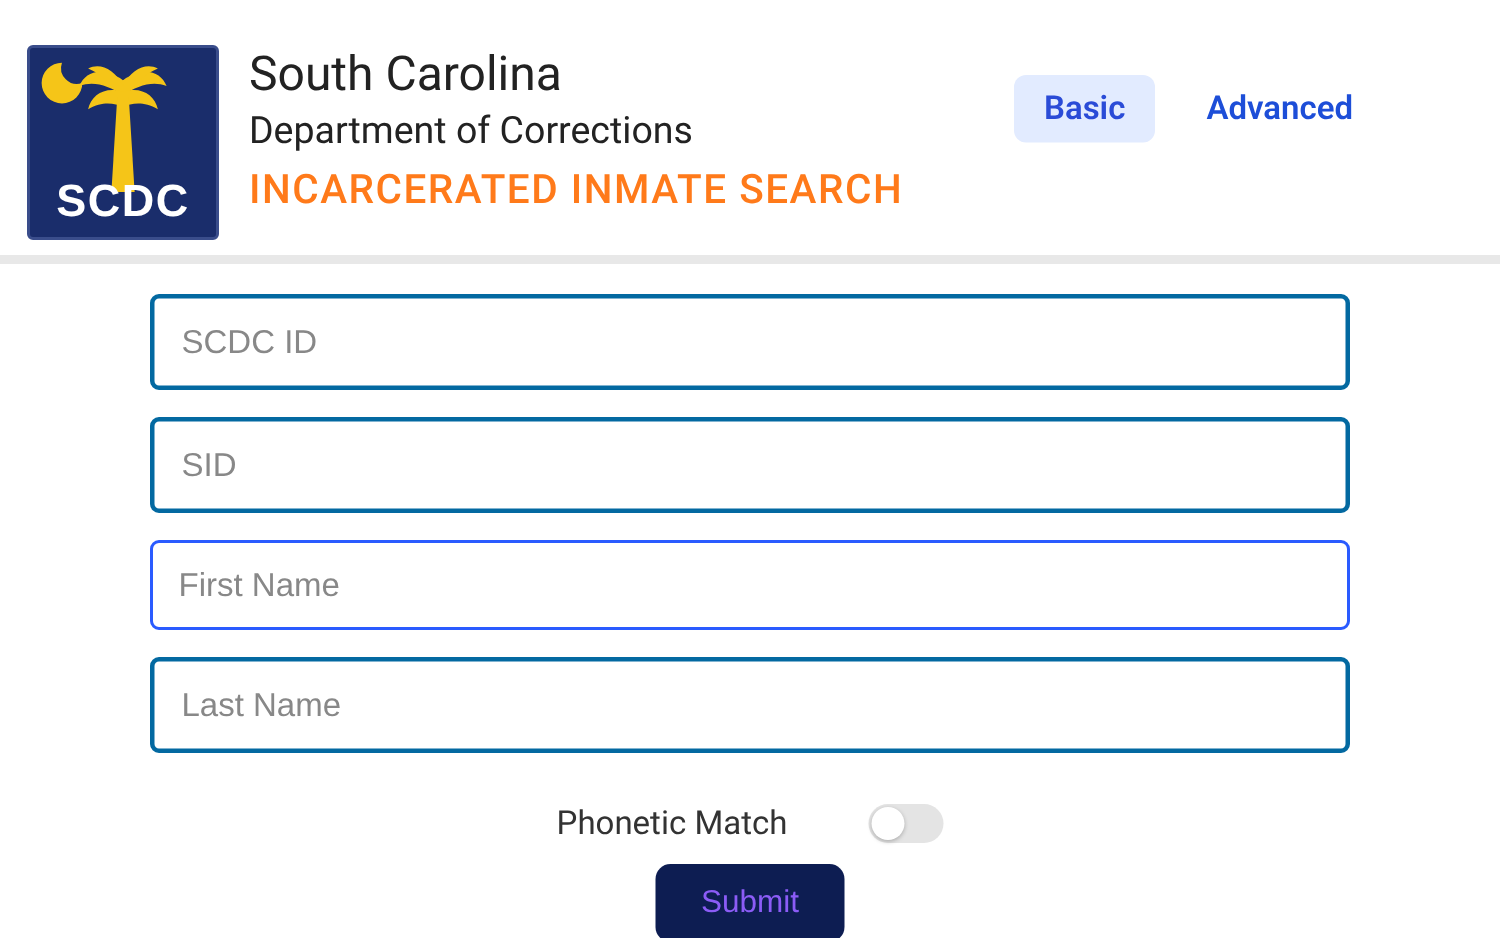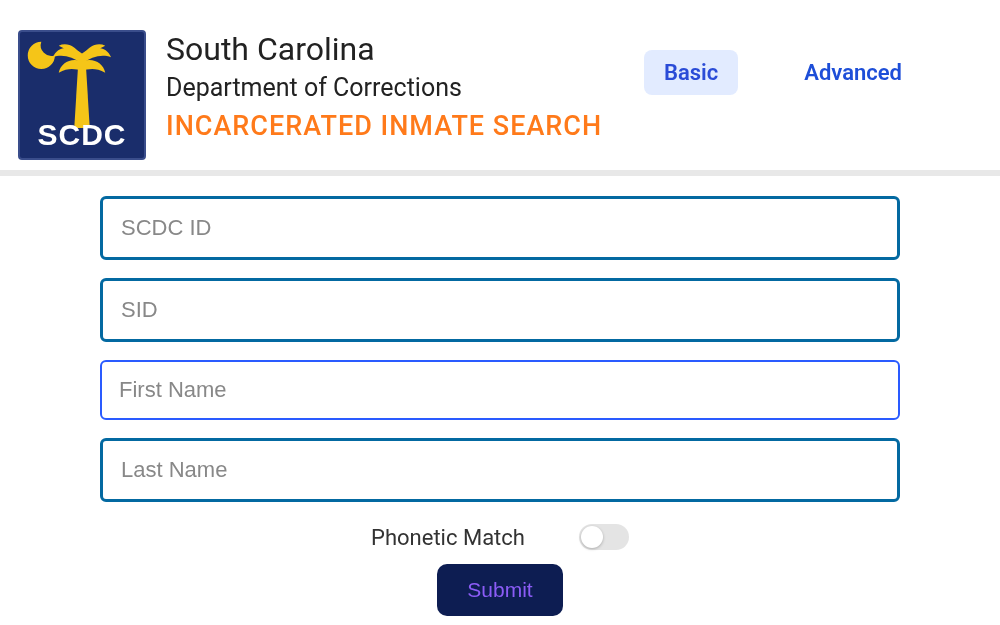--- a/index.html
+++ b/index.html
@@ -53,21 +53,21 @@
     }
     .title-tag {
       font-size: 27px;
       font-weight: 500;
       color: #ff7a1a;
       letter-spacing: 1px;
       margin-top: 8px;
     }
     .tabs {
       display: flex;
-      gap: 46px;
+      gap: 14px;
       align-items: flex-end;
       padding-top: 20px;
       padding-right: 60px;
     }
     .tab {
       font-size: 22px;
       font-weight: 600;
       padding: 10px 20px;
       border-radius: 8px;
       cursor: pointer;
@@ -93,21 +93,21 @@
     .input-field::placeholder { color: #888; }
     .input-field.focused {
       border: 2px solid #2a5bff;
       padding: 15px 17px;
     }
     .phonetic-row {
       display: flex;
       align-items: center;
       justify-content: center;
       gap: 54px;
-      margin-top: 4px;
+      margin-top: 16px;
       margin-bottom: 14px;
     }
     .phonetic-label { font-size: 22px; color: #333; }
     .toggle {
       width: 50px;
       height: 26px;
       background: #e4e4e4;
       border-radius: 13px;
       position: relative;
       cursor: pointer;

